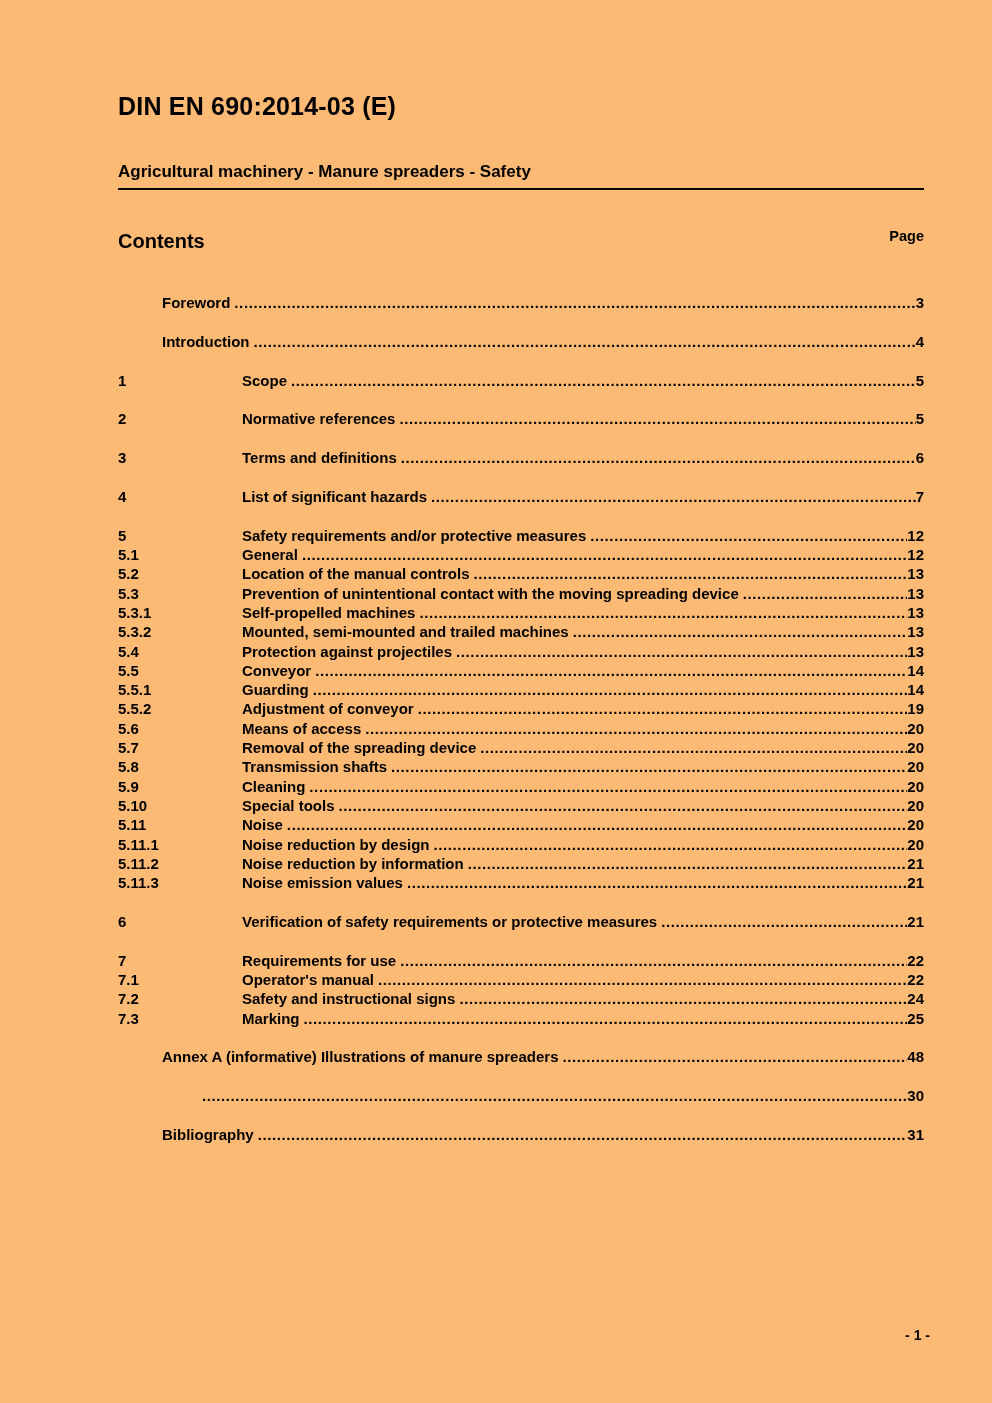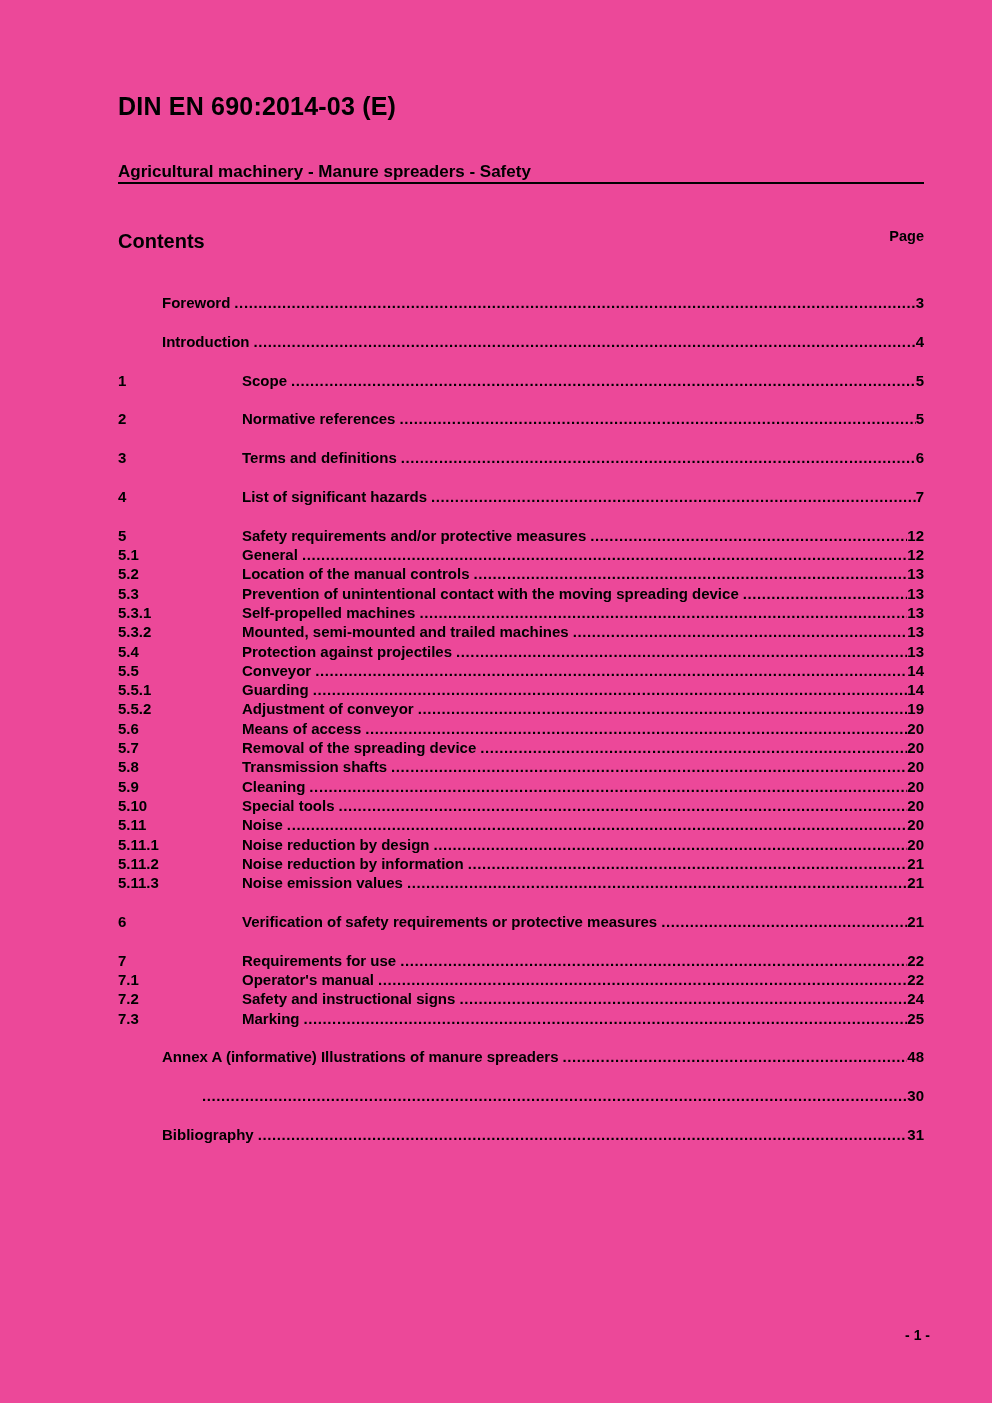--- a/index.html
+++ b/index.html
@@ -1,40 +1,41 @@
 <!DOCTYPE html>
 <html><head>
 <meta charset="utf-8">
 <style>
   html, body { margin: 0; padding: 0; background: #ffffff; }
   .page {
     position: relative;
     width: 992px;
     height: 1403px;
-    background: #ec4899;
+    background: #fdba74;
     font-family: "Liberation Sans", sans-serif;
     font-weight: bold;
     color: #000000;
     overflow: hidden;
   }
   .doc-number {
     position: absolute;
     left: 118px;
     top: 92px;
     margin: 0;
     font-size: 25px;
     line-height: 28px;
     letter-spacing: 0.2px;
   }
   .doc-title-block {
     position: absolute;
     left: 118px;
     top: 161px;
     width: 806px;
     border-bottom: 2px solid #000;
+    padding-bottom: 6px;
   }
   .doc-title {
     margin: 0;
     font-size: 17px;
     line-height: 21px;
   }
   .contents-row {
     position: absolute;
     left: 118px;
     top: 228px;

